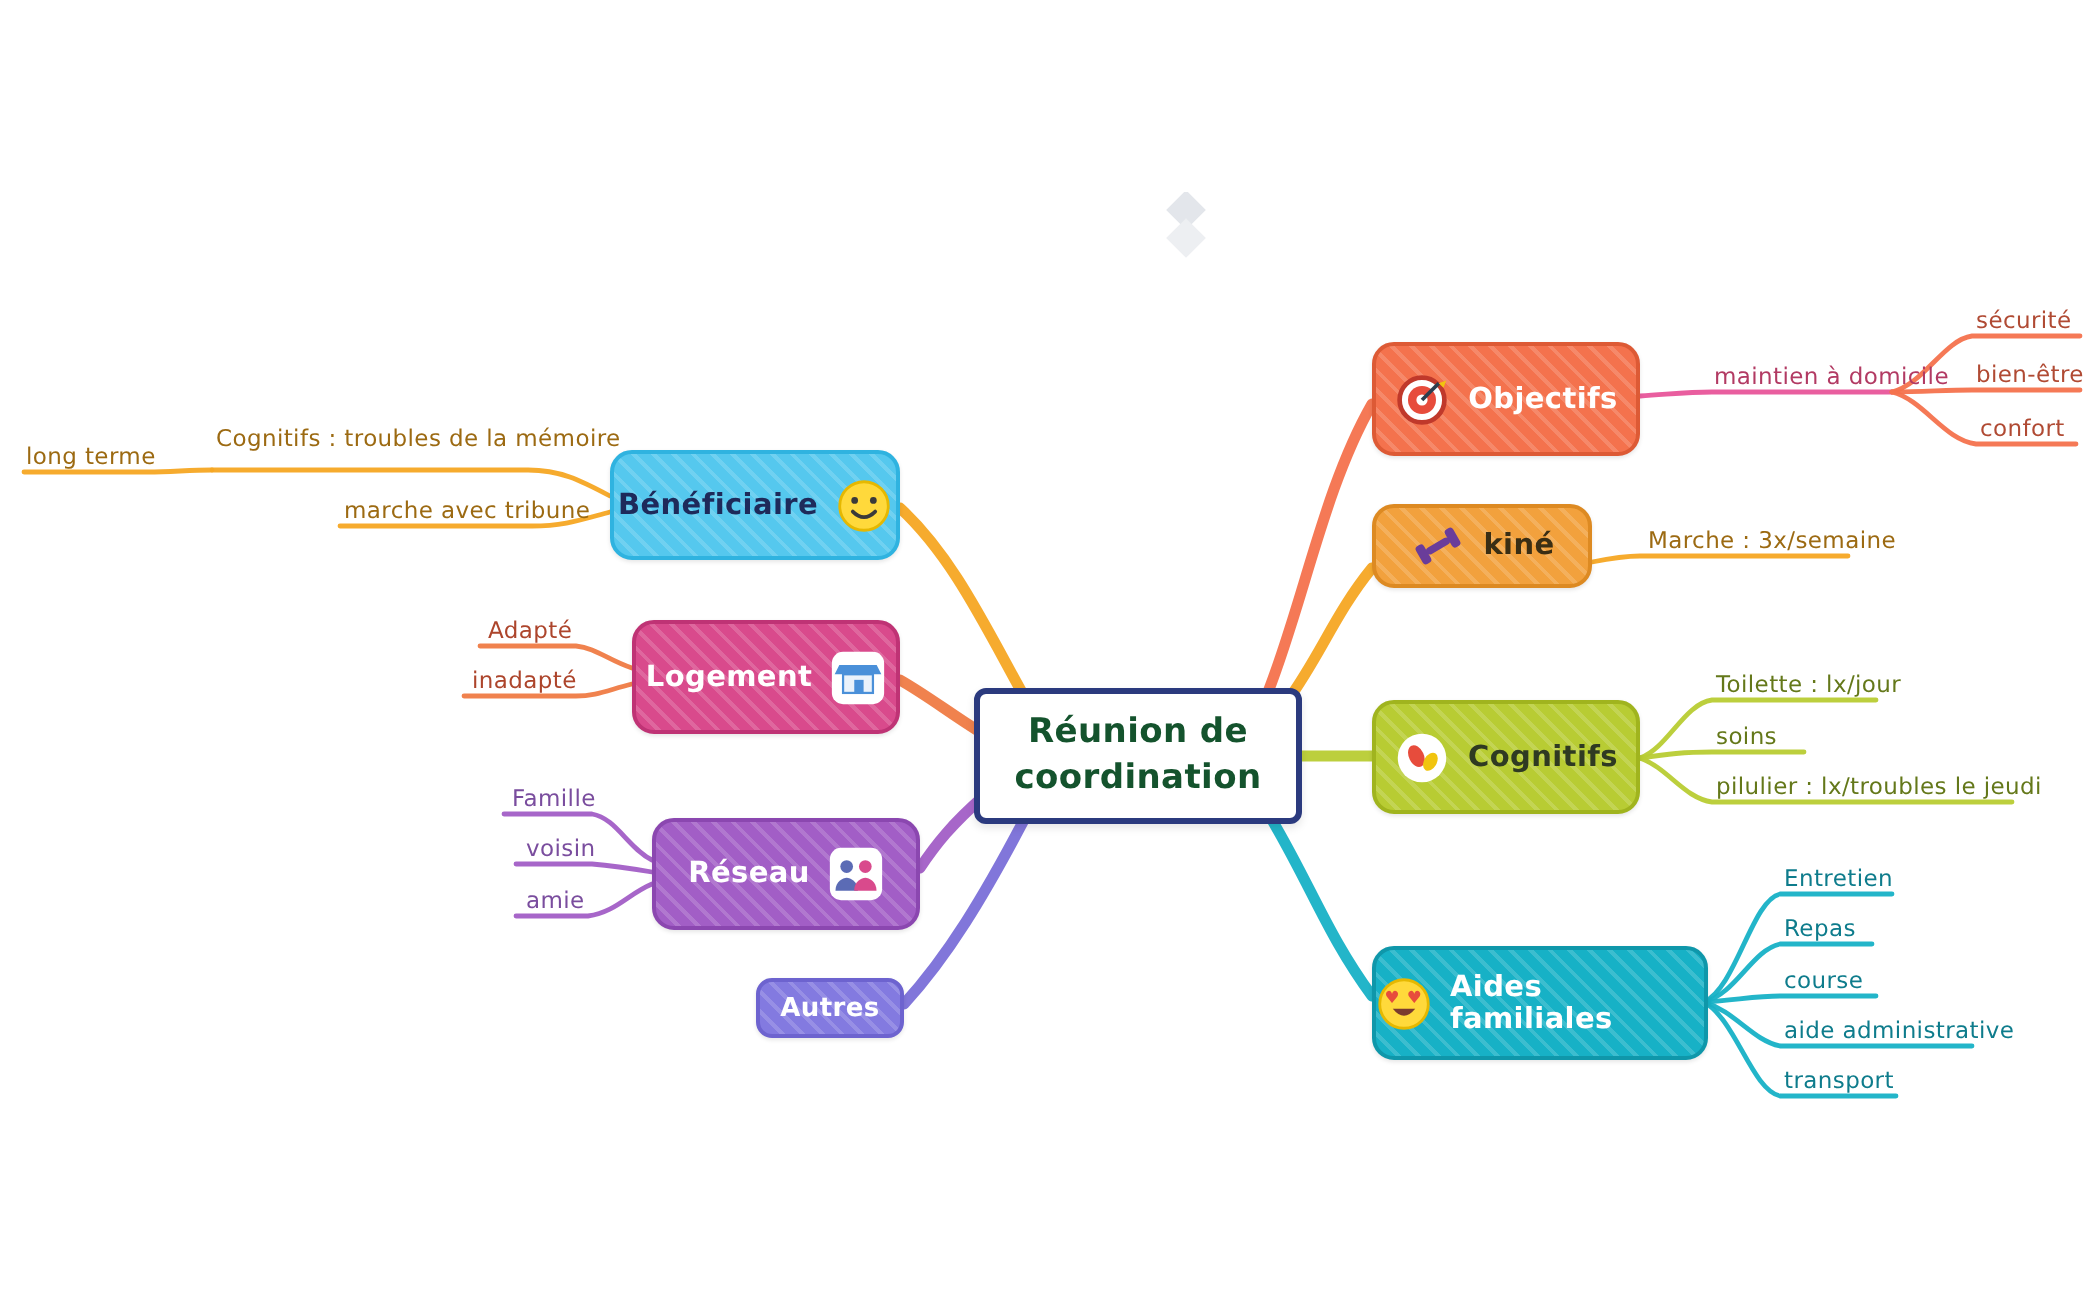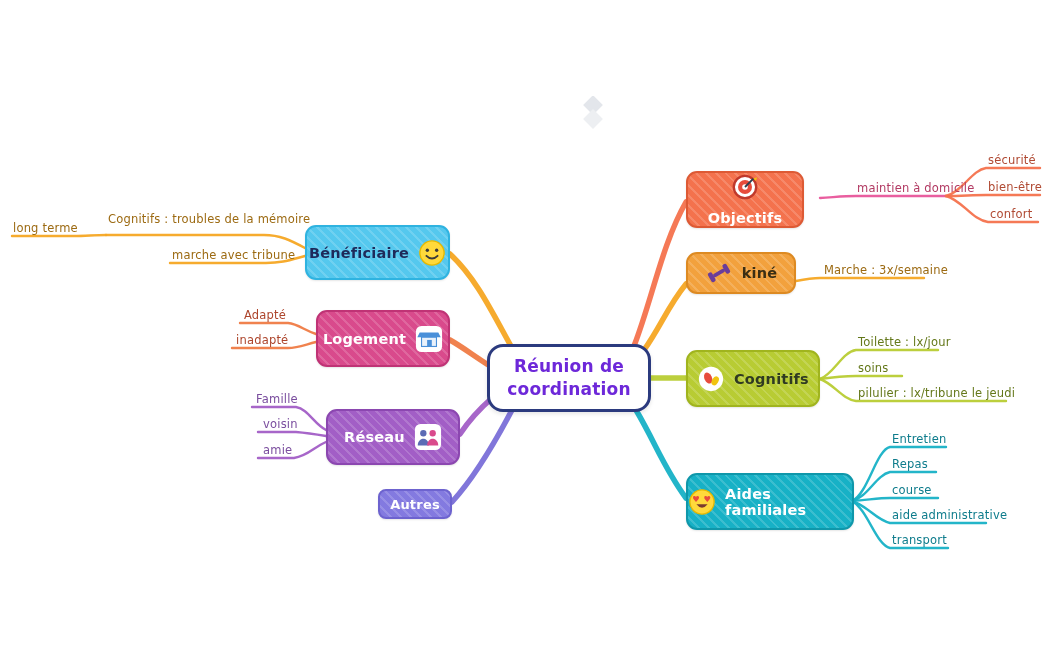--- a/index.html
+++ b/index.html
@@ -21,30 +21,30 @@
     gap:9px; border-radius:11px; border:2.5px solid transparent;
     font-weight:bold; font-size:14.5px; letter-spacing:.2px;
     background-image:repeating-linear-gradient(45deg, rgba(255,255,255,.16) 0 2px, transparent 2px 7px);
     box-shadow:0 1px 2px rgba(0,0,0,.10);
     cursor:pointer;
   }
   .nd-beneficiaire { left:305px; top:225px; width:145px; height:55px; background-color:#55c8ee; border-color:#2fb3e0; color:#1e2a5a; }
   .nd-logement     { left:316px; top:310px; width:134px; height:57px; background-color:#d94a8c; border-color:#bf3375; color:#ffffff; }
   .nd-reseau       { left:326px; top:409px; width:134px; height:56px; background-color:#a25ec6; border-color:#8b47b0; color:#ffffff; }
   .nd-autres       { left:378px; top:489px; width:74px;  height:30px; background-color:#837ae0; border-color:#6d63cf; color:#ffffff; font-size:13px; border-radius:8px; }
-  .nd-objectifs    { left:686px; top:171px; width:118px; height:57px; background-color:#f4724d; border-color:#dd5a35; color:#ffffff;flex-direction:column; }
+  .nd-objectifs    { left:686px; top:171px; width:134px; height:57px; background-color:#f4724d; border-color:#dd5a35; color:#ffffff; }
   .nd-kine         { left:686px; top:252px; width:110px; height:42px; background-color:#f2a13d; border-color:#dd8a22; color:#3a2e14; }
   .nd-infirmiers   { left:686px; top:350px; width:134px; height:57px; background-color:#b8cc33; border-color:#a0b41e; color:#2f3a22; }
   .nd-aides        { left:686px; top:473px; width:168px; height:57px; background-color:#17b1c6; border-color:#0f97aa; color:#ffffff; }
 
   .center-node {
     left:487px; top:344px; width:164px; height:68px;
     background:#ffffff; background-image:none;
-    border:3px solid #2b3a7e; border-radius:16px;
-    color:#6d28d9; font-size:17px; line-height:1.35;
+    border:3px solid #2b3a7e; border-radius:6px;
+    color:#14532d; font-size:17px; line-height:1.35;
     display:flex; flex-direction:column; gap:0;
     box-shadow:0 2px 4px rgba(0,0,0,.10);
   }
 
   .leaf {
     position:absolute; font-size:11.5px; white-space:nowrap;
     letter-spacing:.2px; cursor:pointer;
   }
   .lf-amber    { color:#9c6a12; }
   .lf-maroon   { color:#ad452c; }
@@ -219,21 +219,21 @@
 
   <div class="leaf lf-pinkdark" style="left:857px; top:181px;">maintien à domicile</div>
   <div class="leaf lf-brick" style="left:988px; top:153px;">sécurité</div>
   <div class="leaf lf-brick" style="left:988px; top:180px;">bien-être</div>
   <div class="leaf lf-brick" style="left:990px; top:207px;">confort</div>
 
   <div class="leaf lf-amber" style="left:824px; top:263px;">Marche : 3x/semaine</div>
 
   <div class="leaf lf-olive" style="left:858px; top:335px;text-align:right;">Toilette : lx/jour</div>
   <div class="leaf lf-olive" style="left:858px; top:361px;">soins</div>
-  <div class="leaf lf-olive" style="left:858px; top:386px;">pilulier : lx/tribune le jeudi</div>
+  <div class="leaf lf-olive" style="left:858px; top:386px;">pilulier : lx/troubles le jeudi</div>
 
   <div class="leaf lf-teal" style="left:892px; top:432px;">Entretien</div>
   <div class="leaf lf-teal" style="left:892px; top:457px;">Repas</div>
   <div class="leaf lf-teal" style="left:892px; top:483px;">course</div>
   <div class="leaf lf-teal" style="left:892px; top:508px;">aide administrative</div>
   <div class="leaf lf-teal" style="left:892px; top:533px;">transport</div>
 
 </div>
 
 </body></html>

